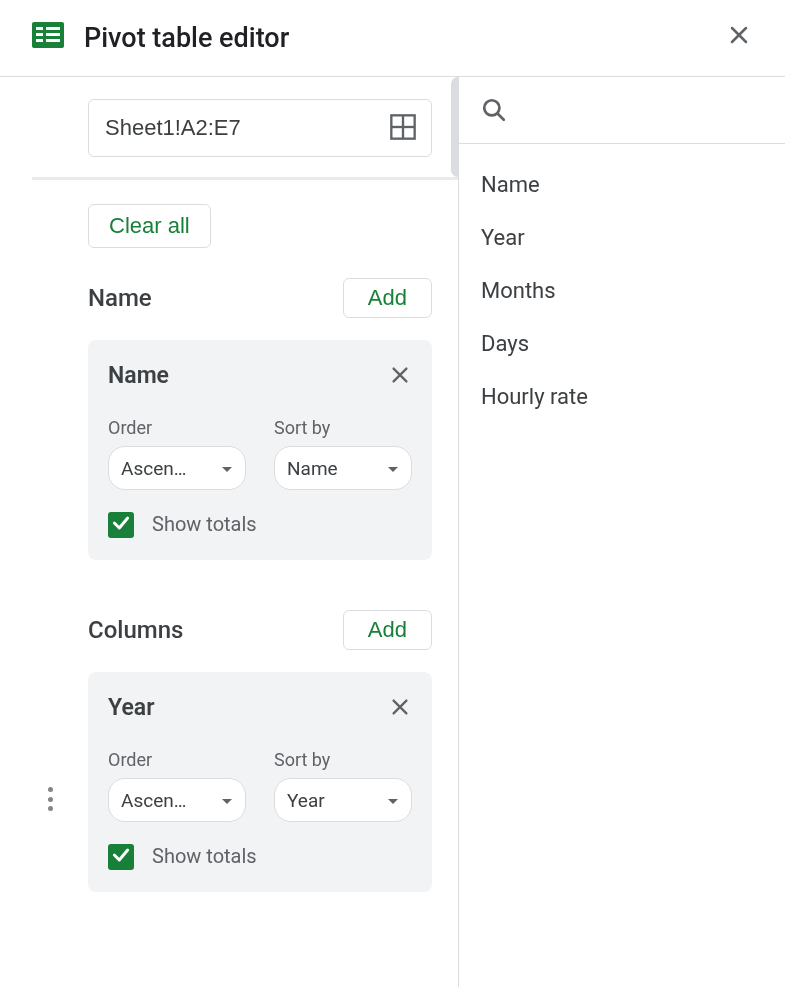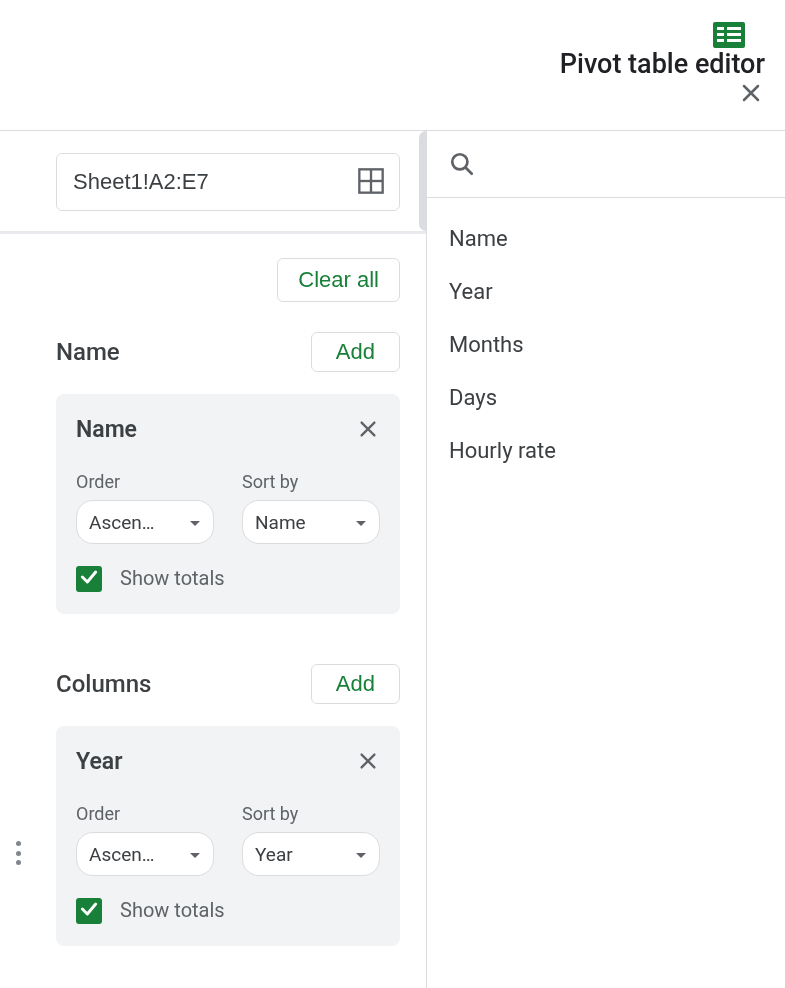--- a/index.html
+++ b/index.html
@@ -10,24 +10,23 @@
     body {
       font-family: -apple-system, BlinkMacSystemFont, "Segoe UI", Roboto, Arial, sans-serif;
       color: #3c4043;
       background: #fff;
       width: 785px;
       height: 988px;
       overflow: hidden;
     }
     .header {
       display: flex;
-      align-items: flex-end;
-      padding: 22px 20px;
+      align-items: flex-start;
+      padding: 22px 32px;
       border-bottom: 1px solid #dadce0;
-      flex-direction: column;
     }
     .header-icon {
       width: 32px;
       height: 26px;
       margin-right: 20px;
       flex-shrink: 0;
     }
     .header-title {
       font-size: 27px;
       font-weight: 500;
@@ -48,20 +47,21 @@
     .layout {
       display: flex;
       height: calc(100% - 78px);
     }
     .left-panel {
       width: 427px;
       overflow-y: auto;
       border-right: 1px solid #dadce0;
       position: relative;
       padding: 22px 26px 22px 56px;
+      margin-left: 32px;
     }
     .drag-handle {
       position: absolute;
       left: 14px;
       top: 710px;
       width: 8px;
       height: 24px;
       display: flex;
       flex-direction: column;
       justify-content: space-between;
@@ -100,21 +100,20 @@
       color: #5f6368;
     }
     .divider-strip {
       height: 3px;
       background: #e8eaed;
       margin: 0 -26px 0 -56px;
       margin-bottom: 24px;
     }
     .clear-row {
       display: flex;
-      justify-content: flex-end;
       margin-bottom: 30px;
     }
     .clear-btn {
       padding: 8px 20px;
       background: #fff;
       border: 1px solid #dadce0;
       border-radius: 6px;
       font-size: 22px;
       font-weight: 500;
       color: #188038;

